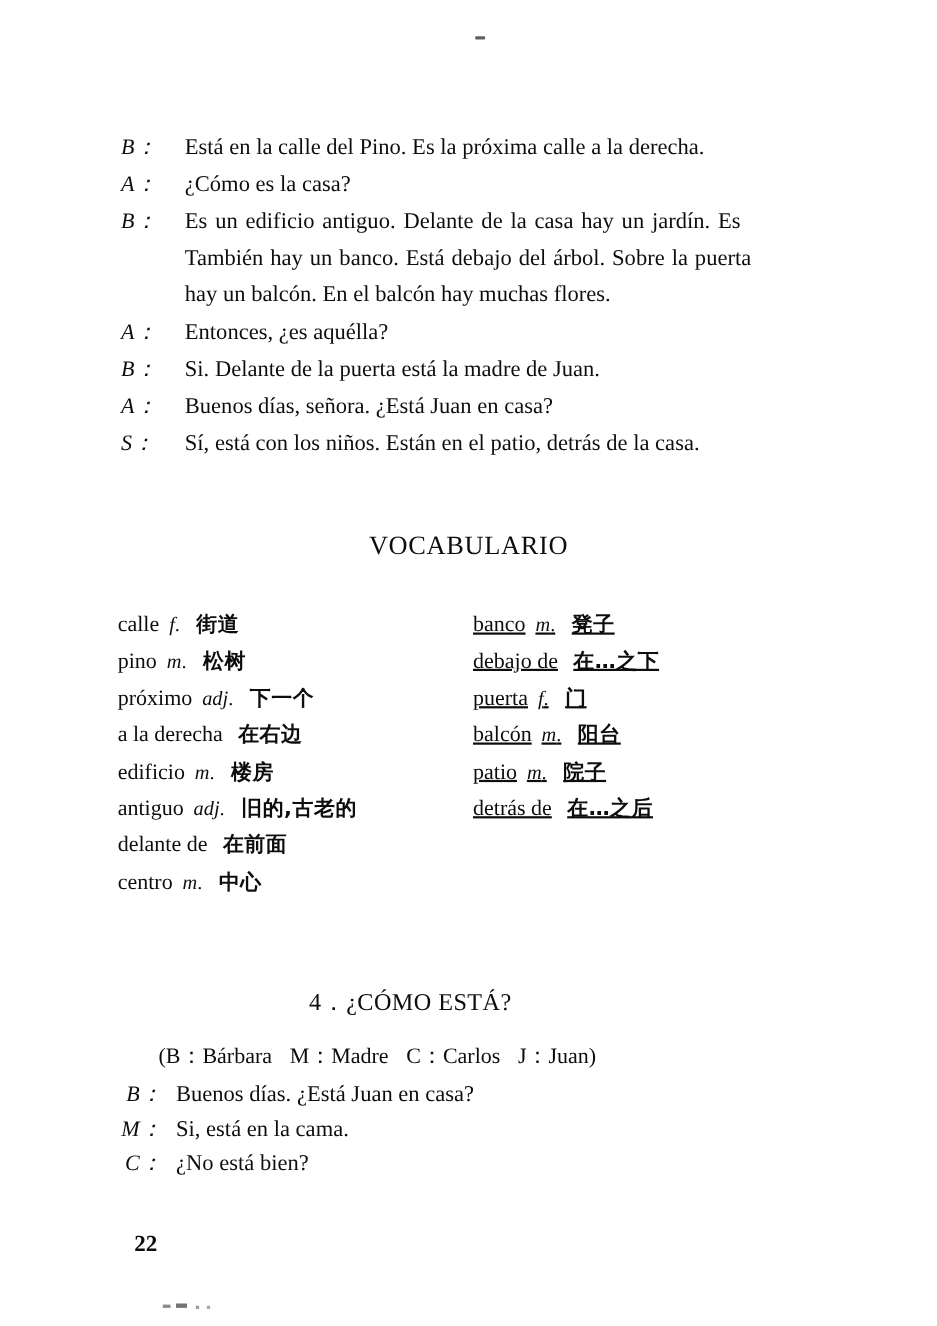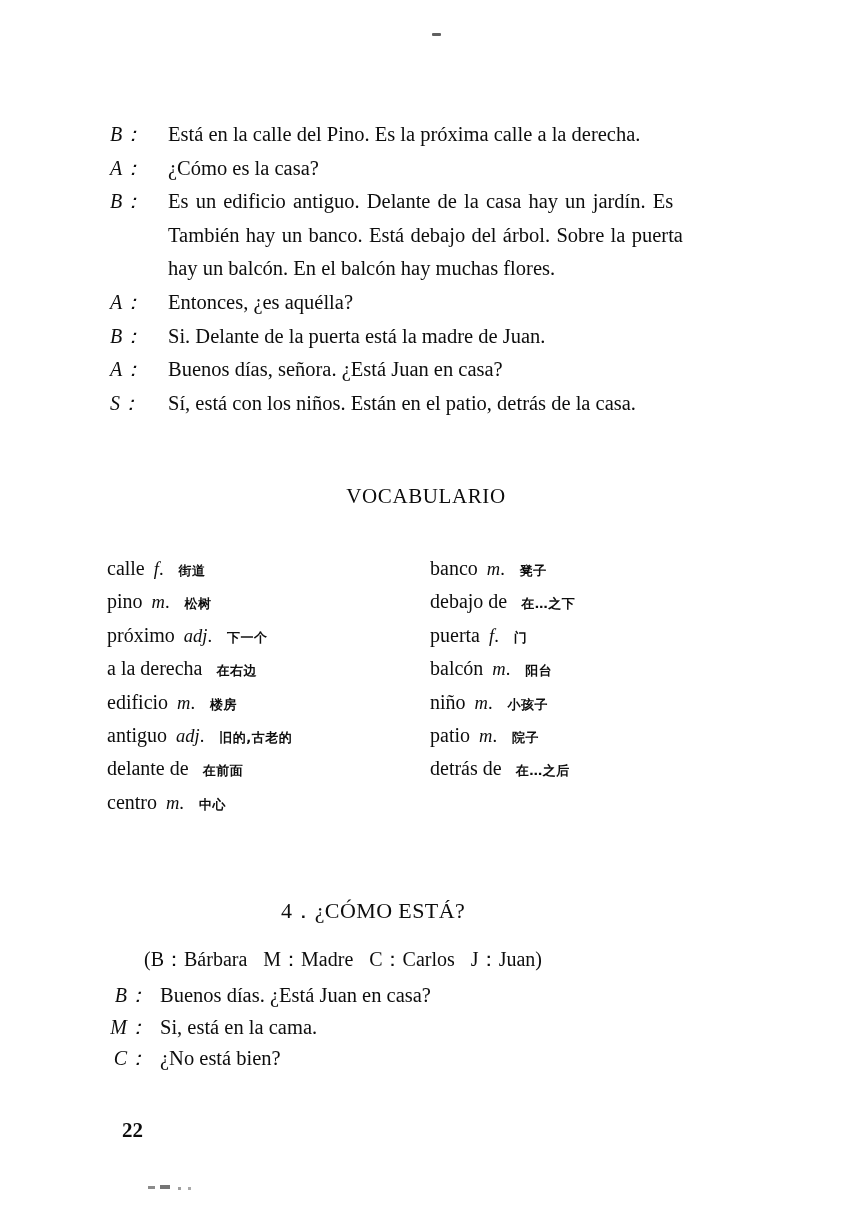--- a/index.html
+++ b/index.html
@@ -87,53 +87,53 @@
   .ws3 { word-spacing: 1.2px; }
   .ws4 { word-spacing: 0px; }
 
   
   .vocab-heading {
     position: absolute;
     top: 484px;
     left: 0;
     width: 852px;
     text-align: center;
-    font-size: 21px;
+    font-size: 24px;
     letter-spacing: .6px;
   }
   .vocab {
     position: absolute;
     top: 552px;
     left: 0;
     width: 852px;
     height: 270px;
   }
   .vcol {
     position: absolute;
     top: 0;
   }
   .vcol-left  { left: 107px; width: 320px; }
-  .vcol-right { left: 430px; width: 330px; }
+  .vcol-right { left: 430px; width: 330px; text-decoration: underline; }
   .v-row {
     height: 33.4px;
     line-height: 33.4px;
     font-size: 20px;
     white-space: nowrap;
   }
   .v-word { }
   .v-pos {
     font-style: italic;
     font-size: 18.5px;
     padding-left: 9px;
     padding-right: 3px;
   }
   .v-pos::after { content: "."; font-style: normal; }
   .v-cn {
     font-family: "DejaVu Sans", "Liberation Sans", sans-serif;
-    font-size: 13px;
+    font-size: 19px;
     font-weight: 700;
     padding-left: 12px;
     letter-spacing: .5px;
   }
   .v-row.no-pos .v-cn { padding-left: 14px; }
 
   
   .section-title {
     position: absolute;
     top: 896px;
@@ -267,23 +267,20 @@
       <div class="v-row no-pos">
         <span class="v-word">debajo de</span><span class="v-cn">在…之下</span>
       </div>
       <div class="v-row">
         <span class="v-word">puerta</span><span class="v-pos">f</span><span class="v-cn">门</span>
       </div>
       <div class="v-row">
         <span class="v-word">balcón</span><span class="v-pos">m</span><span class="v-cn">阳台</span>
       </div>
       <div class="v-row">
-        <span class="v-word">niño</span><span class="v-pos">m</span><span class="v-cn">小孩子</span>
-      </div>
-      <div class="v-row">
         <span class="v-word">patio</span><span class="v-pos">m</span><span class="v-cn">院子</span>
       </div>
       <div class="v-row no-pos">
         <span class="v-word">detrás de</span><span class="v-cn">在…之后</span>
       </div>
     </div>
   </div>
 
   <div class="section-title">4．¿CÓMO ESTÁ?</div>
 

